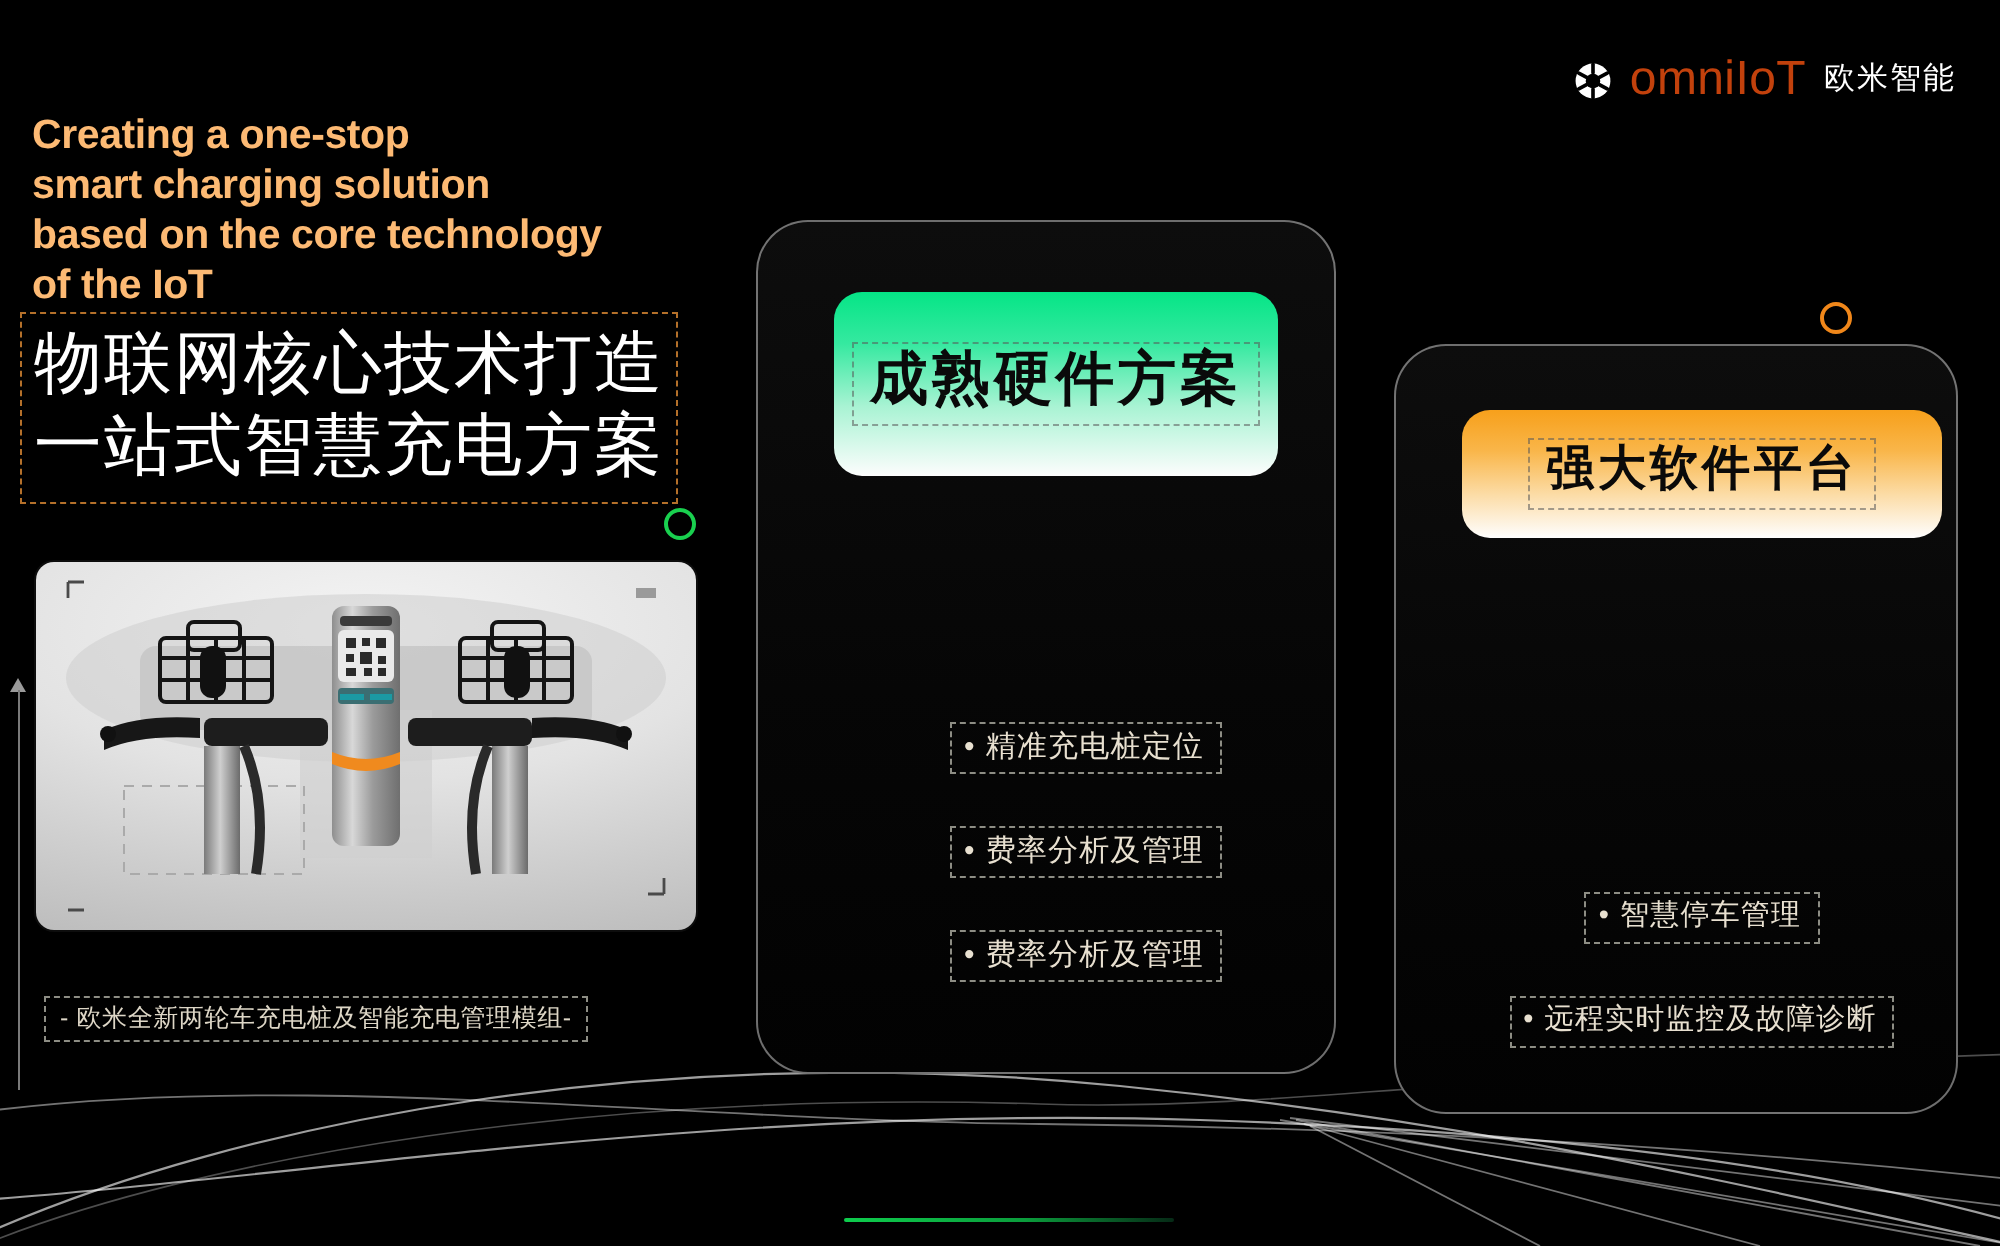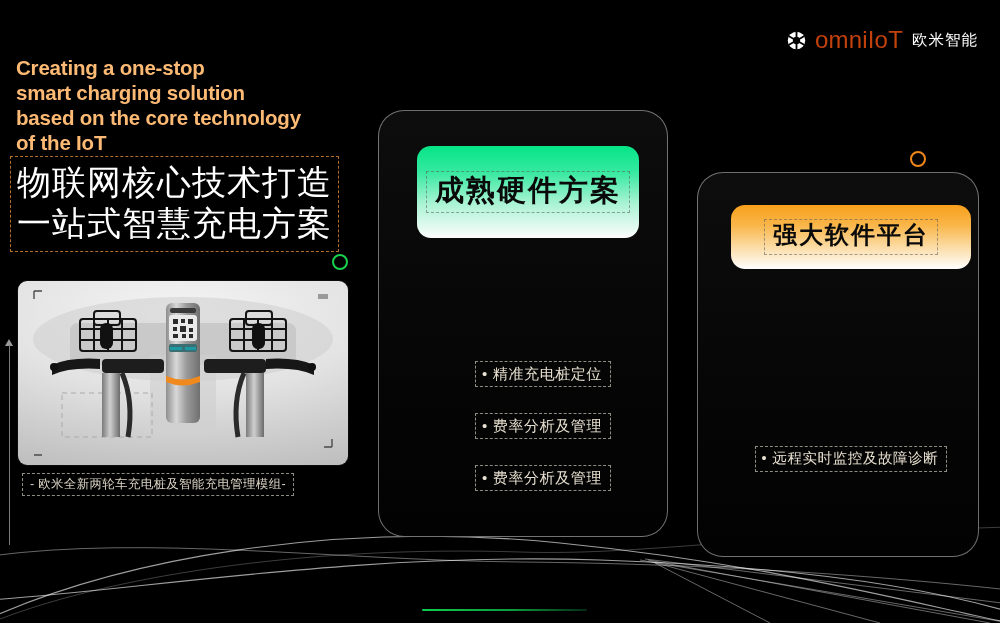--- a/index.html
+++ b/index.html
@@ -51,21 +51,21 @@
   
   .photo {
     position:absolute; left:18px; top:281px; width:330px; height:184px; z-index:4;
     border-radius:9px; overflow:hidden;
     background:
       radial-gradient(120% 90% at 50% 18%, #f4f4f4 0%, #e3e3e3 46%, #cfcfcf 74%, #bdbdbd 100%);
     box-shadow:0 0 0 1px rgba(255,255,255,.05);
   }
   .photo-inner { position:absolute; inset:0; }
   .photo-caption-box {
-    position:absolute; left:22px; top:473px; z-index:5;
+    position:absolute; left:22px; top:498px; z-index:5;
     border:1px dashed #8d8d84; padding:2px 7px 3px 7px;
   }
   .photo-caption { color:#ddd6c6; font-size:12.5px; letter-spacing:.3px; line-height:16px; white-space:nowrap; }
 
   
   .card {
     position:absolute; z-index:5; border-radius:26px;
     border:1px solid rgba(200,200,200,.55);
     background:linear-gradient(180deg, #0d0d0d 0%, #060606 55%, #020202 100%);
   }
@@ -254,17 +254,18 @@
     <div class="bullet"><span class="bullet-in"><span class="bullet-dot">•</span><span>费率分析及管理</span></span></div>
   </div>
   <div class="accent-line acc-green"></div>
 </div>
 
 <div class="card card-right">
   <div class="card-head head-orange">
     <span>强大软件平台</span>
   </div>
   <div class="bullets bul-right">
+    <div class="bullet"><span class="bullet-in"><span class="bullet-dot">•</span><span>智慧停车管理</span></span></div>
     <div class="bullet"><span class="bullet-in"><span class="bullet-dot">•</span><span>远程实时监控及故障诊断</span></span></div>
 
   </div>
 
 </div>
 
 </body></html>

